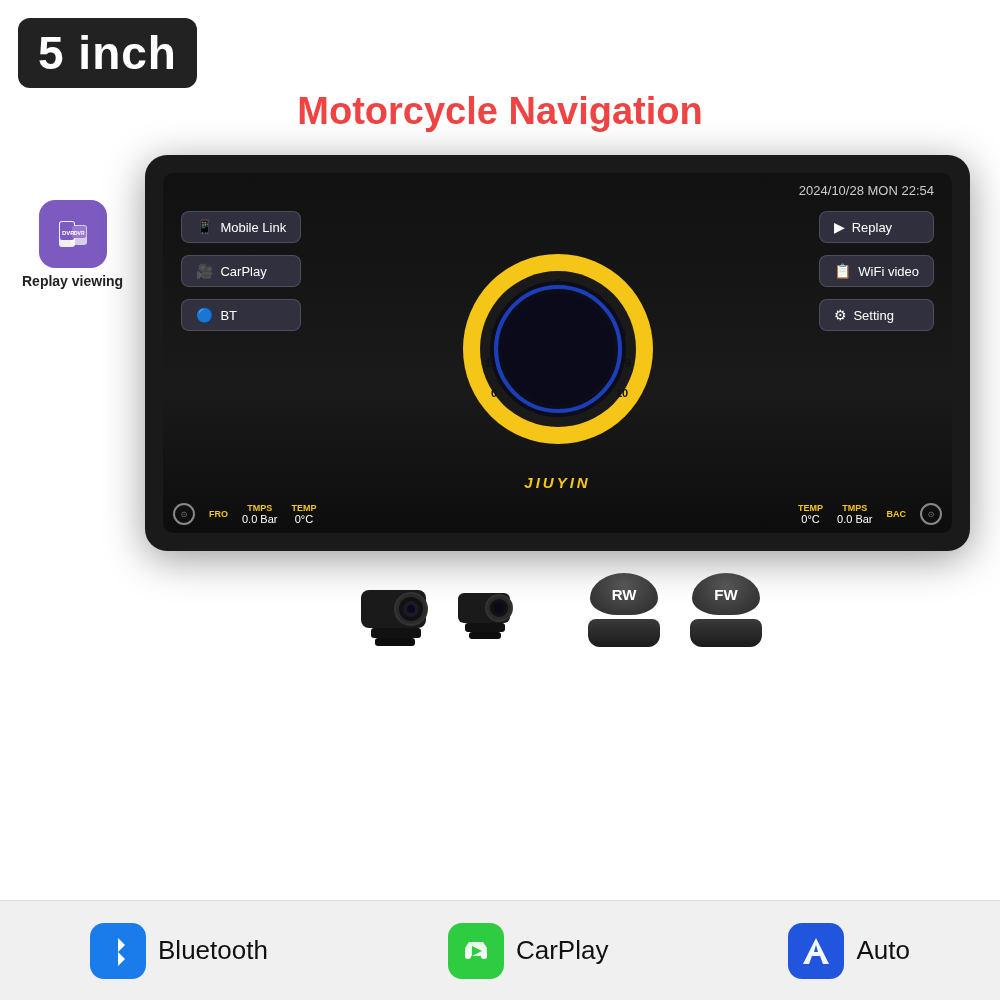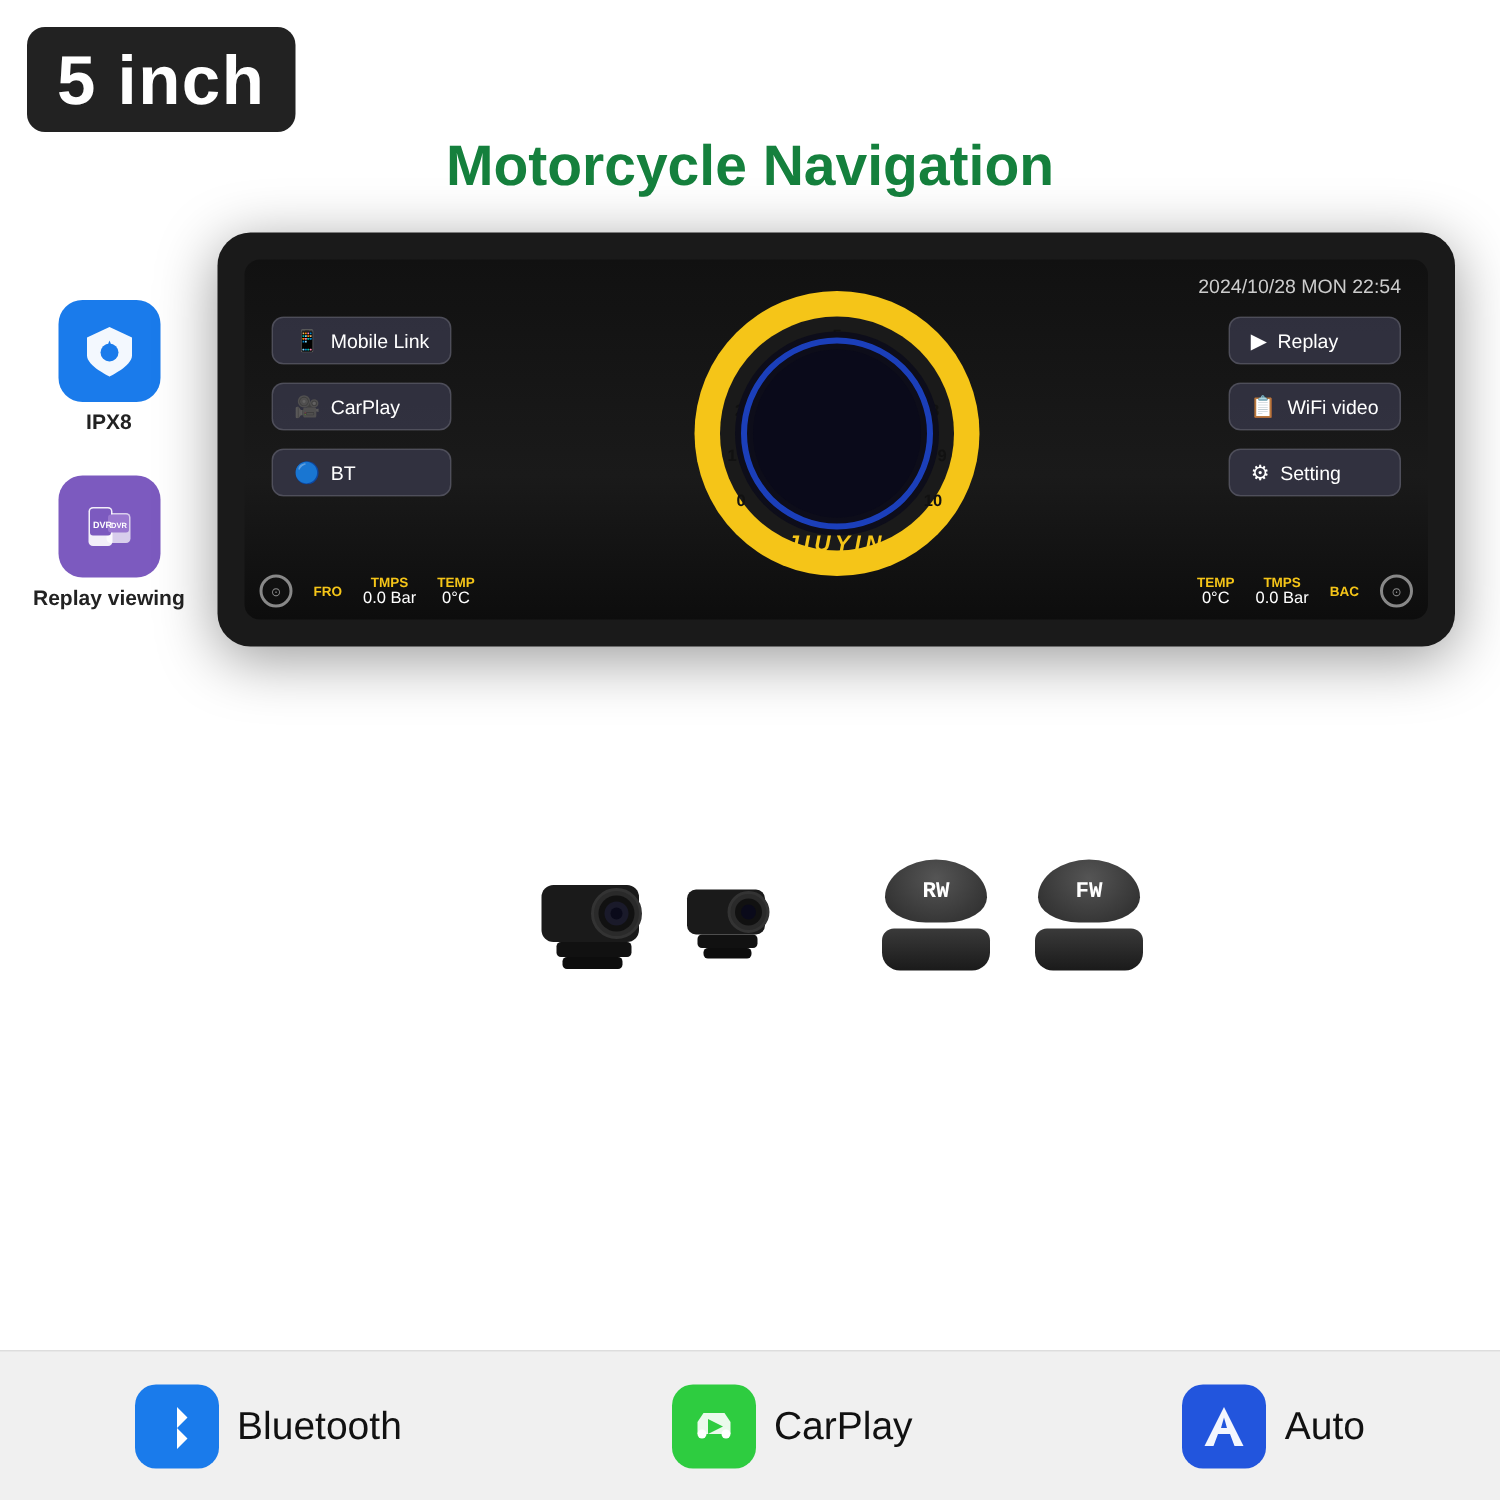--- a/index.html
+++ b/index.html
@@ -27,21 +27,21 @@
     }
 
     
     .main-title {
       position: absolute;
       top: 90px;
       left: 0; right: 0;
       text-align: center;
       font-size: 38px;
       font-weight: 700;
-      color: #15803d;
+      color: #ef4444;
     }
 
     
     .left-icons {
       position: absolute;
       left: 22px;
       top: 200px;
       display: flex;
       flex-direction: column;
       gap: 28px;
@@ -70,21 +70,21 @@
       font-weight: 600;
       text-align: center;
     }
 
     
     .device-frame {
       position: absolute;
       top: 155px;
       left: 145px;
       right: 30px;
-      height: 276px;
+      height: 396px;
       background: #1a1a1a;
       border-radius: 22px;
       padding: 18px;
       box-shadow: 0 8px 40px rgba(0,0,0,0.4);
     }
     .screen {
       width: 100%;
       height: 100%;
       background: linear-gradient(180deg, #111 0%, #1a1a1a 60%, #0d0d0d 100%);
       border-radius: 10px;
@@ -217,21 +217,20 @@
     .camera-group {
       display: flex;
       gap: 10px;
       align-items: flex-end;
     }
 
     
     .sensor-caps {
       display: flex;
       gap: 30px;
-      font-family: Liberation Mono, monospace;
     }
     .sensor-cap {
       display: flex;
       flex-direction: column;
       align-items: center;
       gap: 4px;
     }
     .cap-top {
       width: 68px;
       height: 42px;
@@ -288,30 +287,20 @@
   </style>
 </head>
 <body>
 
 <div class="size-badge">5 inch</div>
 
 <div class="main-title">Motorcycle Navigation</div>
 
 <div class="left-icons">
 
-  <div class="feature-icon">
-    <div class="icon-box blue">
-      <svg width="38" height="38" viewBox="0 0 38 38" fill="none">
-        <path d="M19 3 L34 10 L34 22 C34 29 19 36 19 36 C19 36 4 29 4 22 L4 10 Z" fill="white" opacity="0.95"></path>
-        <circle cx="19" cy="20" r="6" fill="#1a7beb"></circle>
-        <path d="M19 12 Q21 16 19 18 Q17 16 19 12Z" fill="#1a7beb"></path>
-      </svg>
-    </div>
-    <span class="icon-label">IPX8</span>
-  </div>
 
 
   <div class="feature-icon">
     <div class="icon-box purple">
       <svg width="38" height="38" viewBox="0 0 38 38" fill="none">
         <rect x="5" y="6" width="16" height="26" rx="3" fill="white" opacity="0.9"></rect>
         <rect x="17" y="10" width="16" height="20" rx="3" fill="white" opacity="0.7"></rect>
         <rect x="6" y="7" width="14" height="18" rx="2" fill="#7c5abf"></rect>
         <rect x="18" y="11" width="14" height="12" rx="2" fill="#9a78d0"></rect>
         <text x="8" y="20" font-size="6" fill="white" font-weight="bold">DVR</text>

